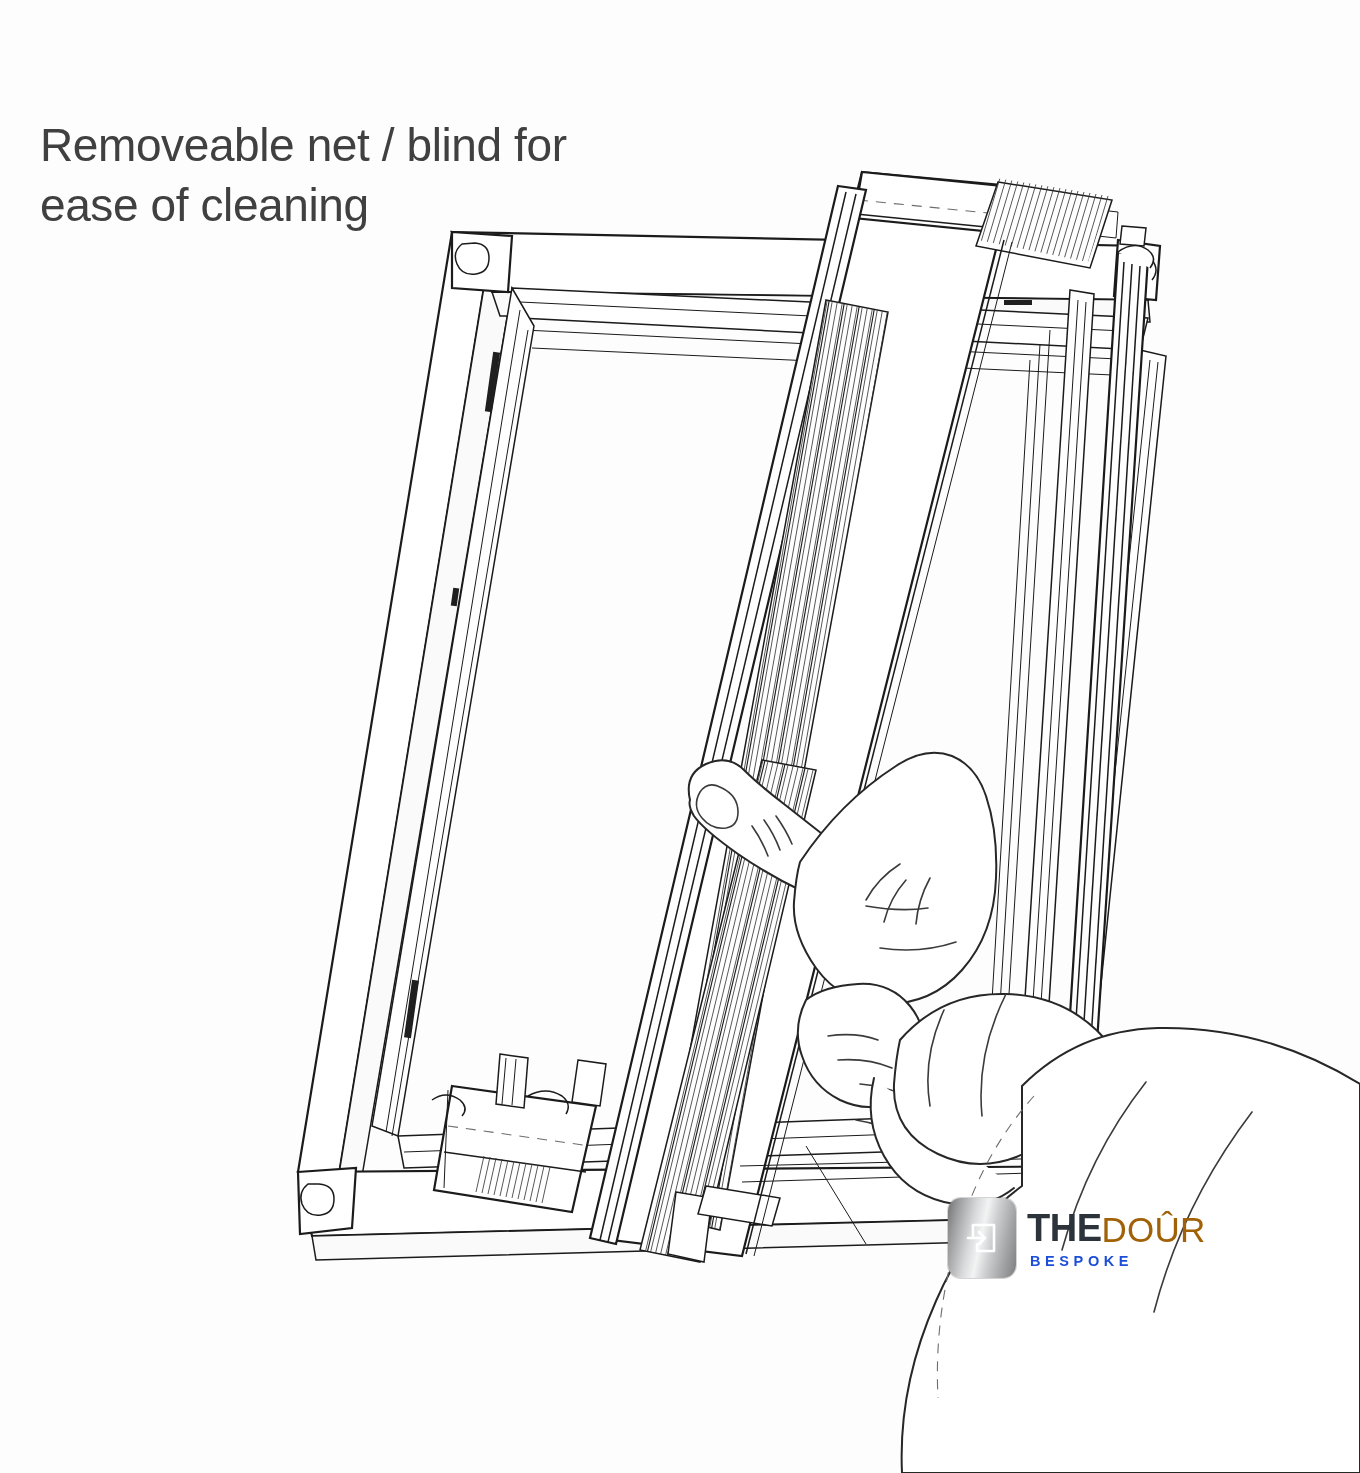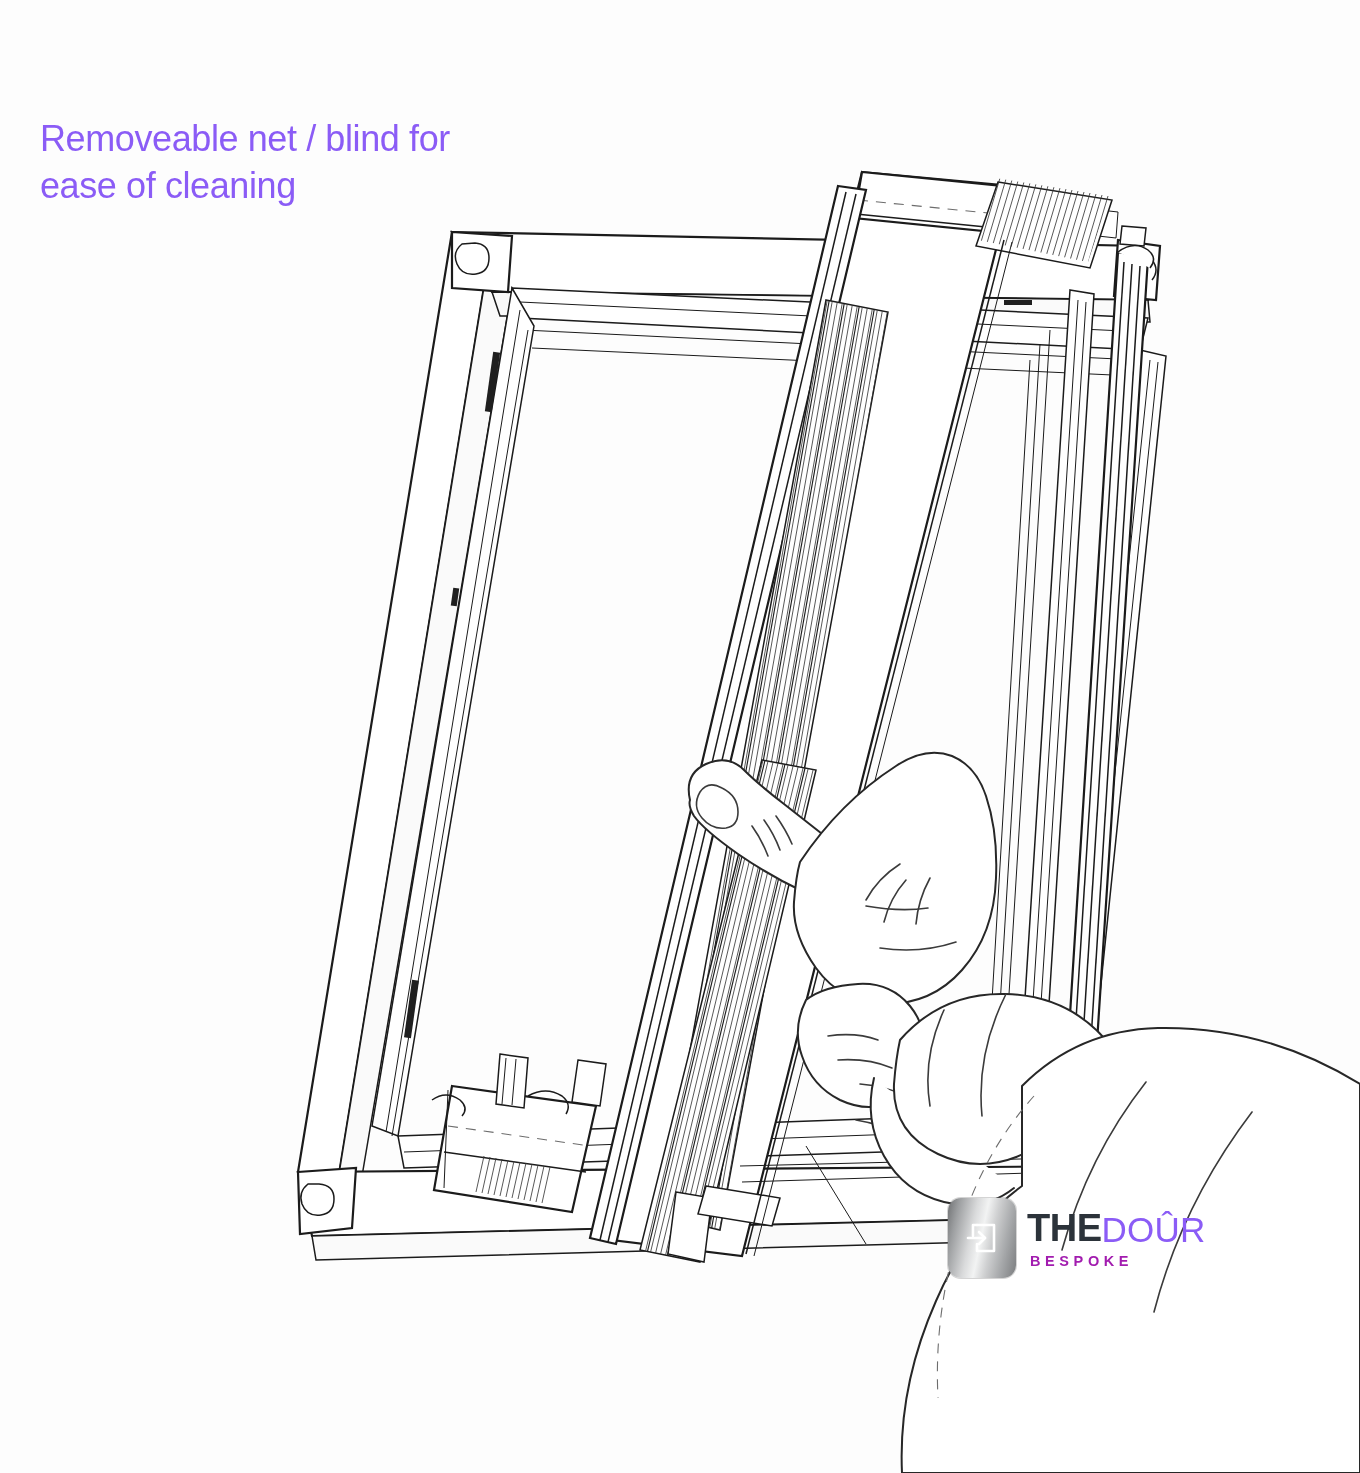--- a/index.html
+++ b/index.html
@@ -15,24 +15,24 @@
     background:#fdfdfd;
     overflow:hidden;
   }
 
   
   #caption{
     position:absolute;
     left:40px;
     top:116px;
     width:640px;
-    font-size:36px;
+    font-size:46px;
     line-height:1.30;
     letter-spacing:-0.4px;
-    color:#8b5cf6;
+    color:#404040;
     font-weight:400;
     white-space:pre-line;
     user-select:none;
   }
 
   
   #illustration{
     position:absolute;
     left:0; top:0;
     width:1360px;
@@ -72,25 +72,25 @@
     box-shadow:0 0 0 1px rgba(120,120,120,.32);
     flex:0 0 auto;
   }
   #logo-text{display:flex;flex-direction:column;justify-content:center;padding-top:2px;}
   #logo-word{display:flex;align-items:flex-end;line-height:1;}
   .lg-the{
     font-size:38px;font-weight:700;color:#2c333a;
     letter-spacing:-0.5px;
   }
   .lg-dour{
-    font-size:35px;font-weight:400;color:#8b5cf6;
+    font-size:35px;font-weight:400;color:#a16207;
     letter-spacing:0.2px;
   }
   .lg-bespoke{
-    font-size:14.5px;font-weight:700;color:#a21caf;
+    font-size:14.5px;font-weight:700;color:#1d4ed8;
     letter-spacing:4.6px;
     margin-top:6px;margin-left:3px;
   }
 </style>
 </head>
 <body>
 
 <div id="page">
 
   <div id="caption">Removeable net / blind for

